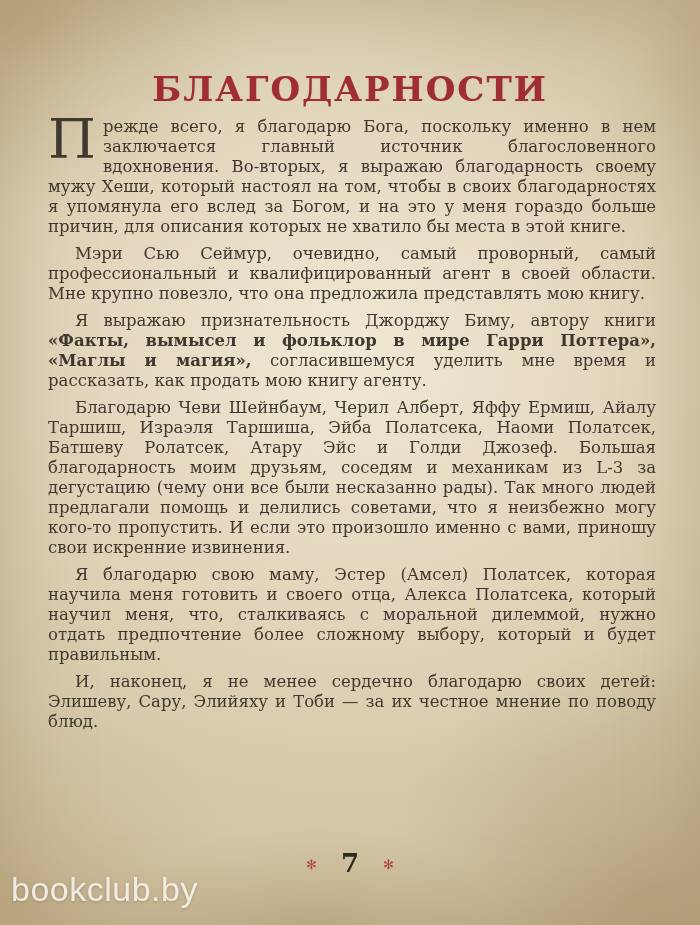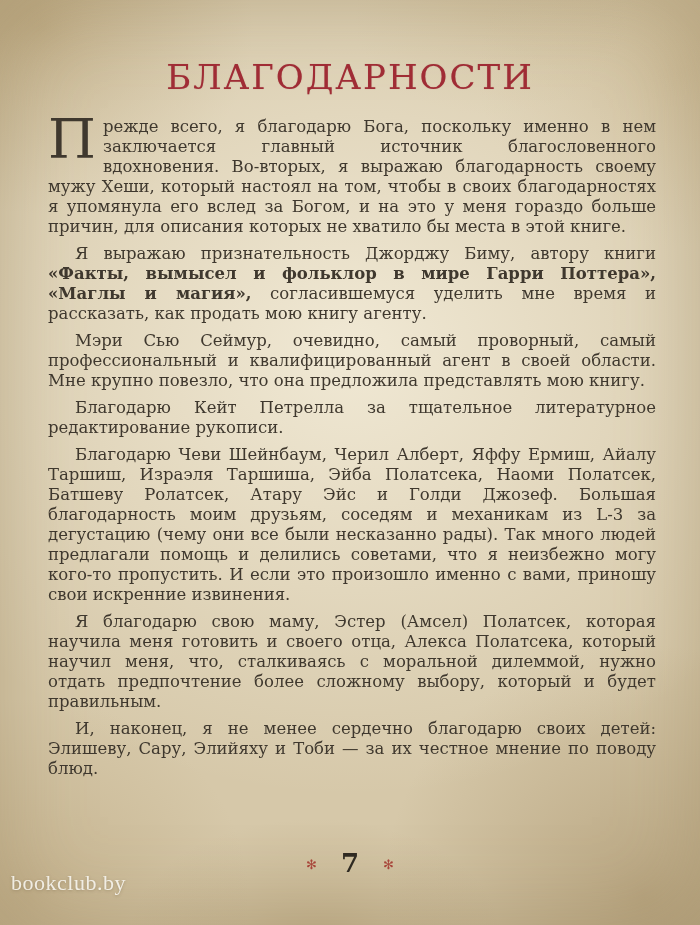--- a/index.html
+++ b/index.html
@@ -19,24 +19,24 @@
       radial-gradient(52% 38% at 92% 97%, rgba(160,137,96,0.52), transparent 72%),
       radial-gradient(44% 30% at 4% 97%, rgba(176,153,110,0.42), transparent 72%),
       radial-gradient(34% 16% at 45% 101%, rgba(168,146,103,0.38), transparent 78%),
       radial-gradient(26% 14% at 70% 2%,  rgba(196,176,134,0.30), transparent 75%);
     box-shadow: inset 0 0 90px rgba(130,106,64,0.35);
     overflow: hidden;
   }
   .title {
     position: absolute;
     top: 57px; left: 0; right: 0;
-    margin: 0;
+    margin: 12px;
     text-align: center;
     font-size: 34px;
-    font-weight: normal;
+    font-weight: bold;
     letter-spacing: 2px;
     color: var(--title-color, #a02c35);
     text-shadow: 0 0 1px rgba(120,30,40,0.25);
   }
   .body-text {
     position: absolute;
     top: 117px; left: 48px; right: 44px;
     text-align: justify;
     color: var(--body-color, #3f382e);
     font-size: 16.5px;
@@ -67,39 +67,38 @@
     color: #2f2a22;
   }
   .ornament {
     font-size: 13px;
     color: var(--ornament-color, #a8453a);
     transform: translateY(1px);
   }
   .watermark {
     position: absolute;
     left: 11px; top: 870px;
-    font-family: Liberation Serif, serif;
-    font-size: 22px;
+    font-family: Liberation Sans, sans-serif;
+    font-size: 34px;
     color: rgba(251,250,246,0.85);
     text-shadow: 0 1px 3px rgba(120,102,70,0.45);
     letter-spacing: 0.5px;
   }
 </style>
 </head>
 <body>
 
 <div class="page">
 
   <h1 class="title">БЛАГОДАРНОСТИ</h1>
 
   <div class="body-text">
       <p class="first"><span class="dropcap">П</span><span>режде всего, я благодарю Бога, поскольку именно в нем заключается главный источник благословенного вдохновения. Во-вторых, я выражаю благодарность своему мужу Хеши, который настоял на том, чтобы в своих благодарностях я упомянула его вслед за Богом, и на это у меня гораздо больше причин, для описания которых не хватило бы места в этой книге.</span></p>
+      <p><span>Мэри Сью Сеймур, очевидно, самый проворный, самый профессиональный и квалифицированный агент в своей области. Мне крупно повезло, что она предложила представлять мою книгу.</span></p>
       <p><span>Я выражаю признательность Джорджу Биму, автору книги </span><span class="bold">«Факты, вымысел и фольклор в мире Гарри Поттера», «Маглы и магия»,</span><span> согласившемуся уделить мне время и рассказать, как продать мою книгу агенту.</span></p>
-      <p><span>Мэри Сью Сеймур, очевидно, самый проворный, самый профессиональный и квалифицированный агент в своей области. Мне крупно повезло, что она предложила представлять мою книгу.</span></p>
-      <p><span>Благодарю Кейт Петрелла за тщательное литературное редактирование рукописи.</span></p>
       <p><span>Благодарю Чеви Шейнбаум, Черил Алберт, Яффу Ермиш, Айалу Таршиш, Израэля Таршиша, Эйба Полатсека, Наоми Полатсек, Батшеву Ролатсек, Атару Эйс и Голди Джозеф. Большая благодарность моим друзьям, соседям и механикам из L-3 за дегустацию (чему они все были несказанно рады). Так много людей предлагали помощь и делились советами, что я неизбежно могу кого-то пропустить. И если это произошло именно с вами, приношу свои искренние извинения.</span></p>
       <p><span>Я благодарю свою маму, Эстер (Амсел) Полатсек, которая научила меня готовить и своего отца, Алекса Полатсека, который научил меня, что, сталкиваясь с моральной дилеммой, нужно отдать предпочтение более сложному выбору, который и будет правильным.</span></p>
       <p><span>И, наконец, я не менее сердечно благодарю своих детей: Элишеву, Сару, Элийяху и Тоби — за их честное мнение по поводу блюд.</span></p>
     </div>
 
   <div class="footer">
     <span class="ornament">✻</span>
     <span class="page-number">7</span>
     <span class="ornament">✻</span>
   </div>

